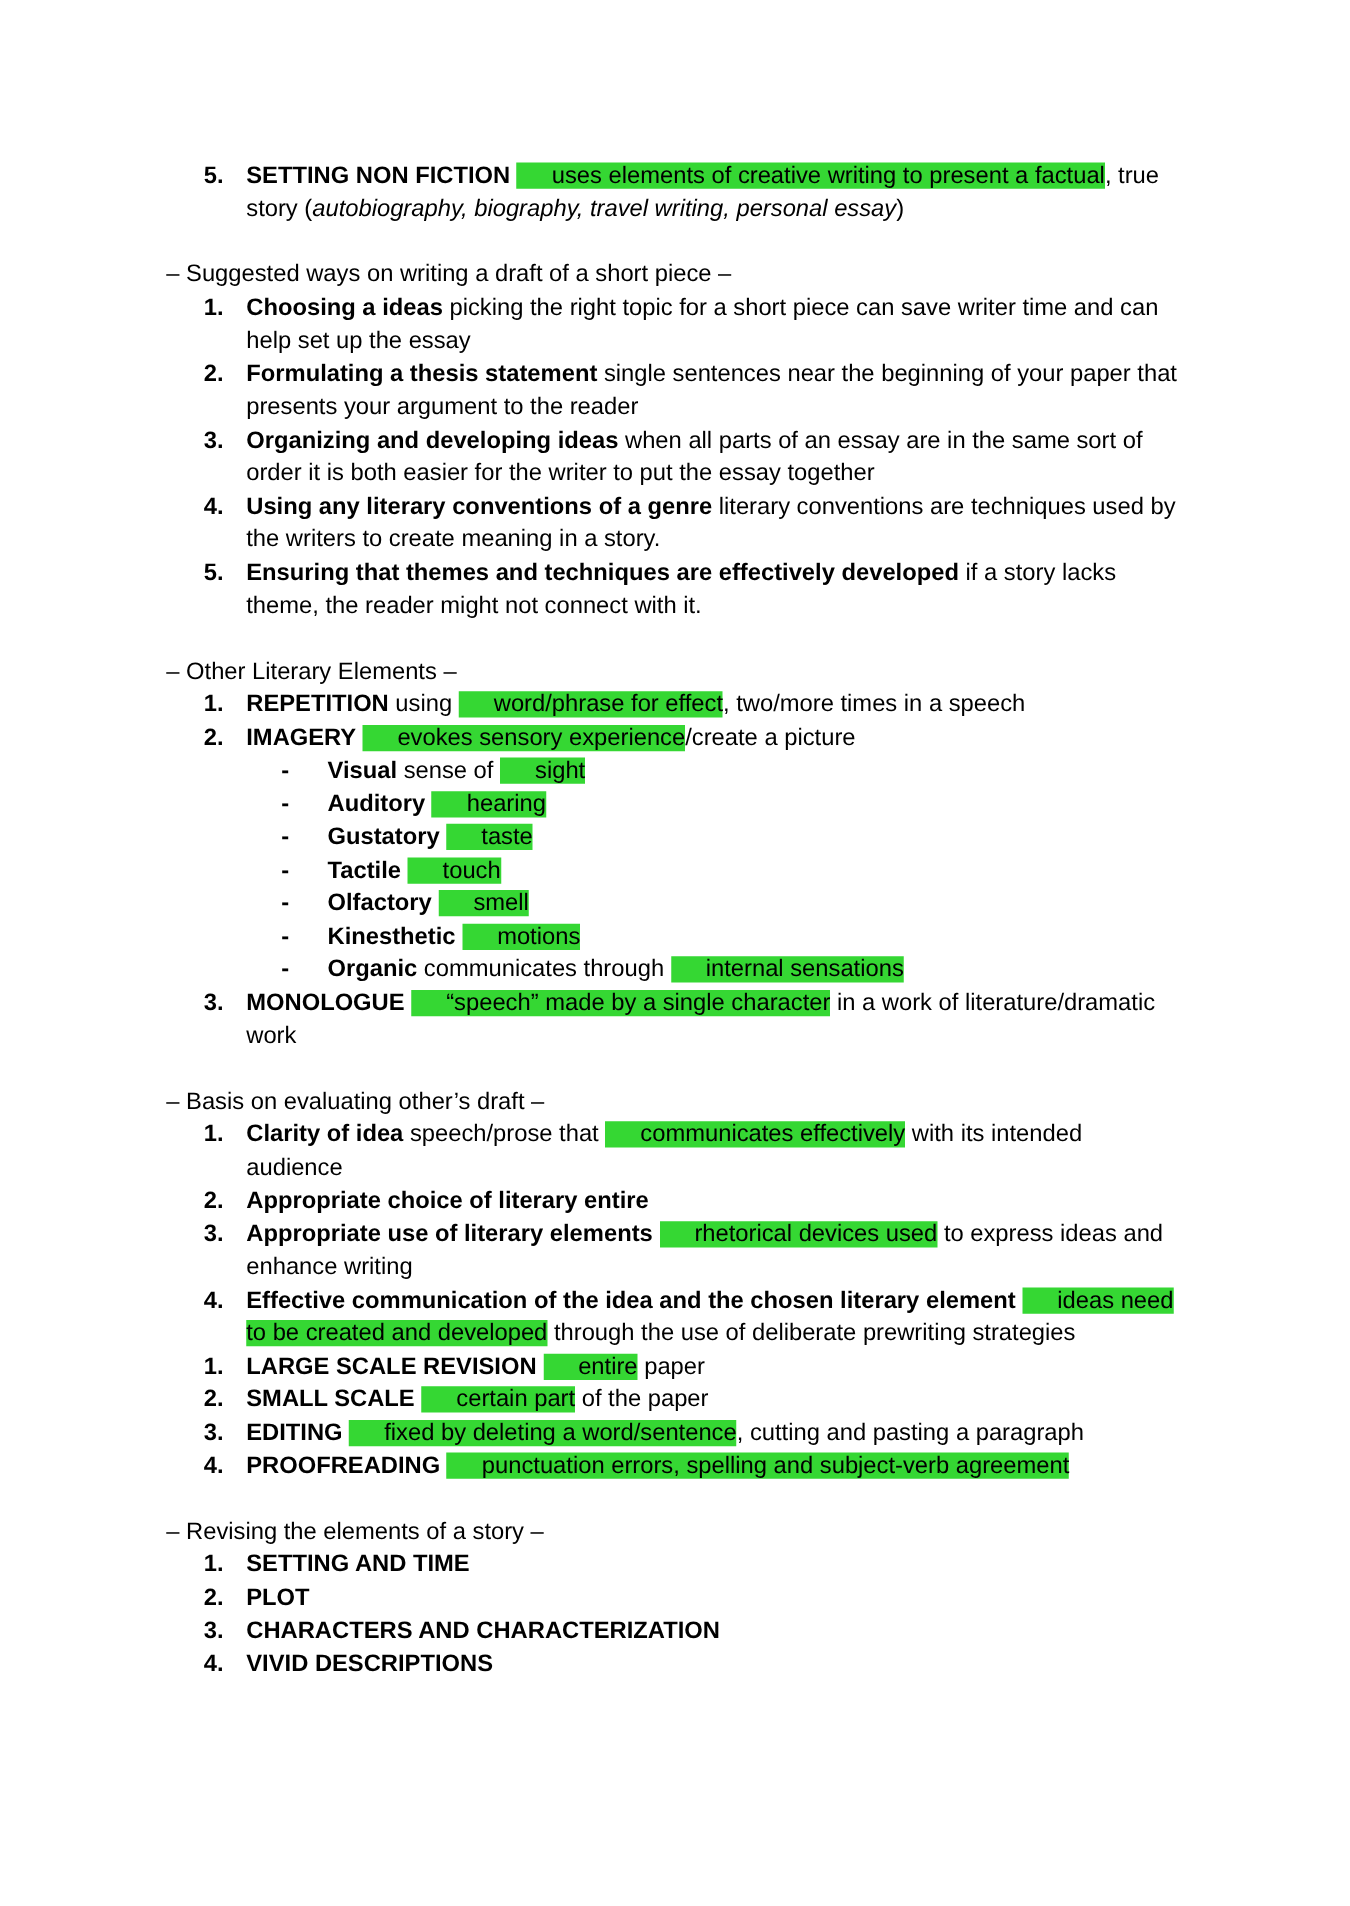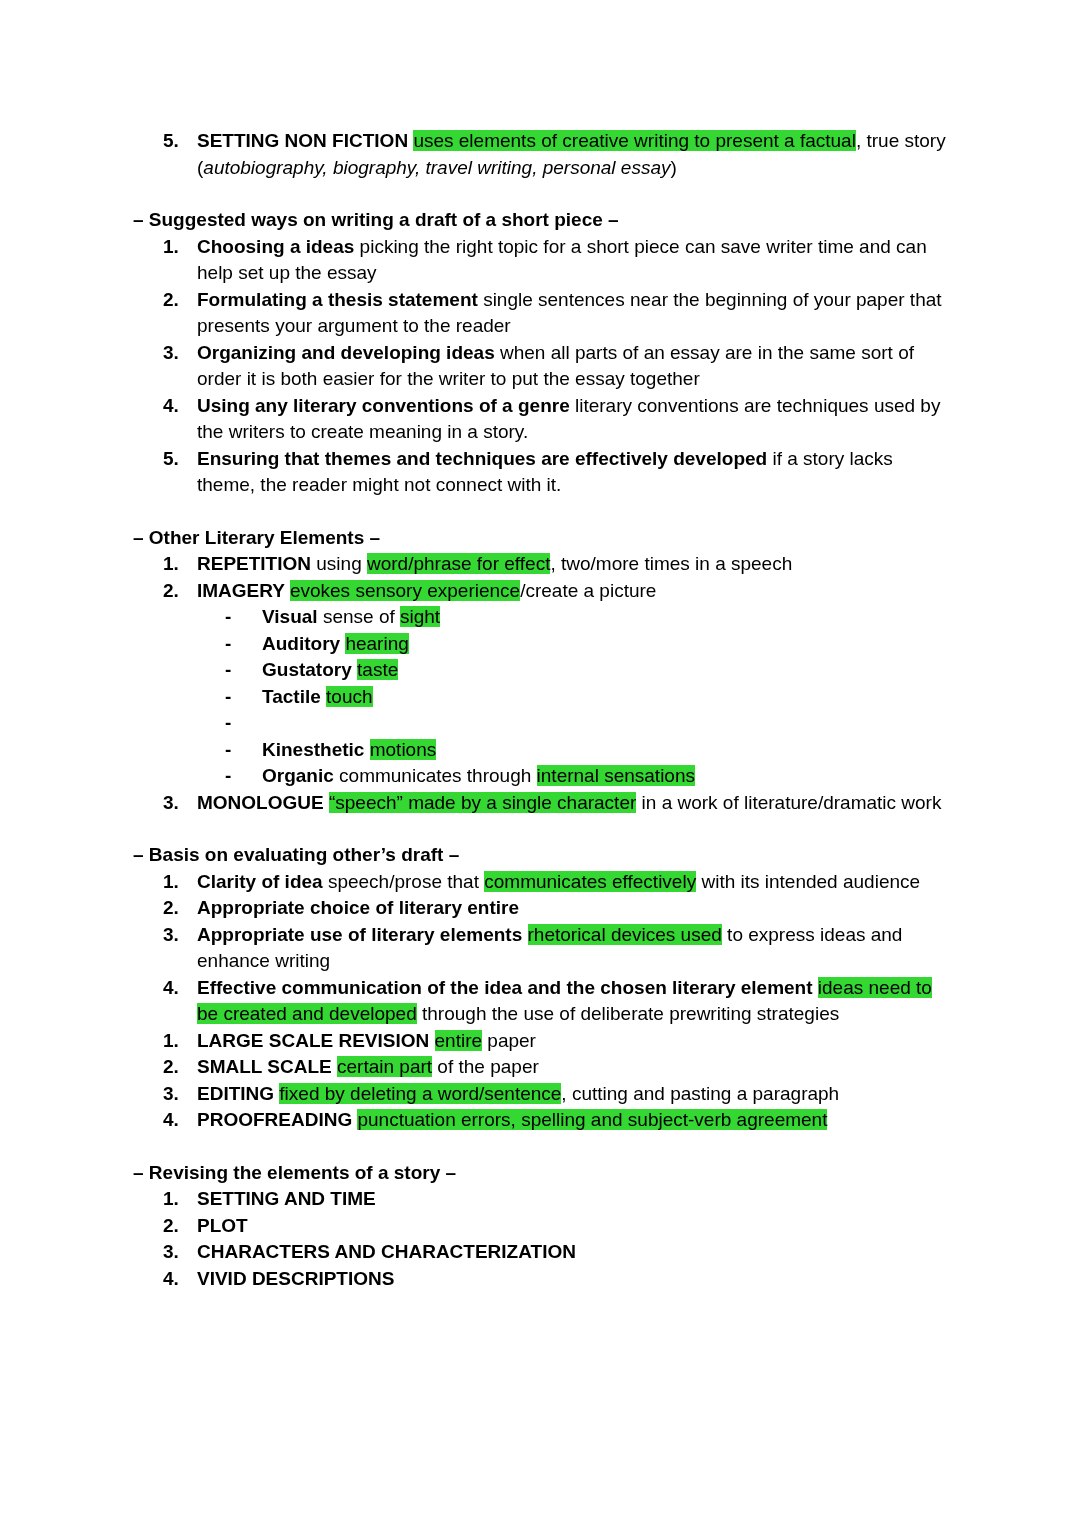--- a/index.html
+++ b/index.html
@@ -15,21 +15,21 @@
     overflow: hidden;
   }
   .doc {
     box-sizing: border-box;
     width: 1080px;
     padding: 128px 133px 0 133px;
     font-size: 19px;
     line-height: 26.5px;
   }
   .heading {
-    font-weight: 700;
+    font-weight: 400;
     margin-top: 26px;
   }
   .list { }
   .li {
     display: flex;
     align-items: flex-start;
   }
   .li .marker {
     font-weight: 700;
     flex: 0 0 34px;
@@ -38,21 +38,21 @@
   .li.l2 .marker {
     flex: 0 0 37px;
     margin-left: 92px;
   }
   .li .content {
     flex: 1 1 auto;
     min-width: 0;
   }
   .b  { font-weight: 700; }
   .i  { font-style: italic; margin-top: 48px; }
-  .hl { background: var(--hl, #35d733); }
+  .hl { background: var(--hl, #35d733); padding-left: 28px; }
 </style>
 </head>
 <body style="background: rgb(255, 255, 255); color: rgb(0, 0, 0);">
 
 <div class="doc">
     <div class="list">
       <div class="li">
         <span class="marker">5.</span>
         <div class="content"><span class="b">SETTING NON FICTION </span><span class="hl">uses elements of creative writing to present a factual</span><span>, true story (</span><span class="i">autobiography, biography, travel writing, personal essay</span><span>)</span></div>
       </div>
@@ -101,20 +101,21 @@
       <div class="li l2">
         <span class="marker">-</span>
         <div class="content"><span class="b">Gustatory </span><span class="hl">taste</span></div>
       </div>
       <div class="li l2">
         <span class="marker">-</span>
         <div class="content"><span class="b">Tactile </span><span class="hl">touch</span></div>
       </div>
       <div class="li l2">
         <span class="marker">-</span>
+        <div class="content"><span class="b">Olfactory </span><span class="hl">smell</span></div>
       </div>
       <div class="li l2">
         <span class="marker">-</span>
         <div class="content"><span class="b">Kinesthetic </span><span class="hl">motions</span></div>
       </div>
       <div class="li l2">
         <span class="marker">-</span>
         <div class="content"><span class="b">Organic </span><span>communicates through </span><span class="hl">internal sensations</span></div>
       </div>
       <div class="li">

